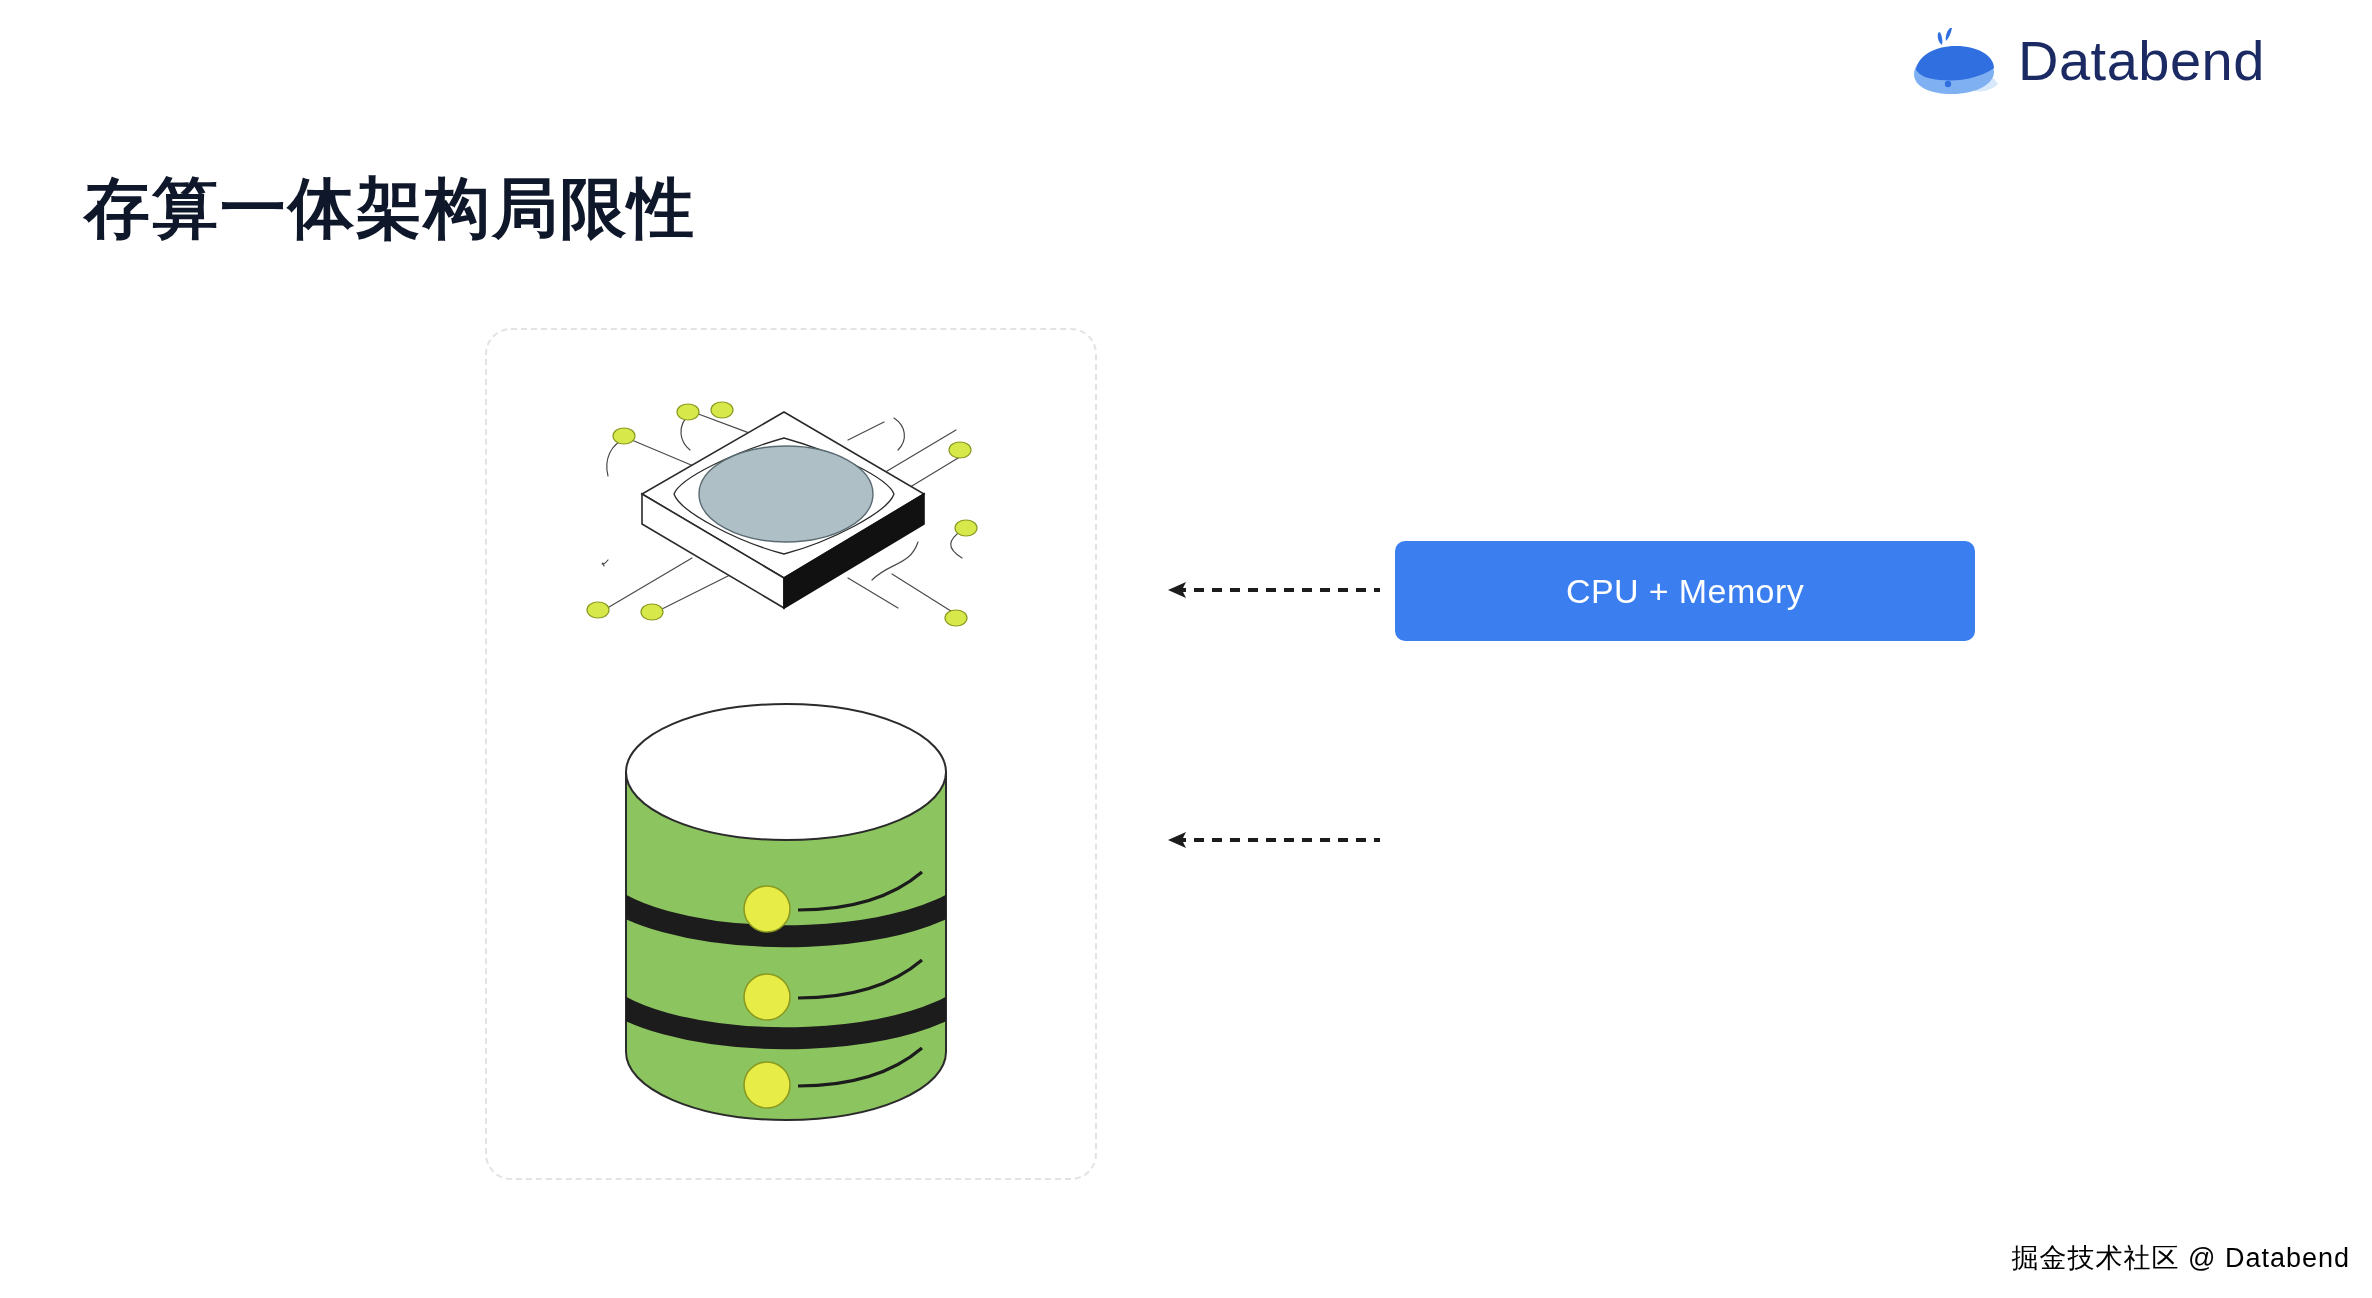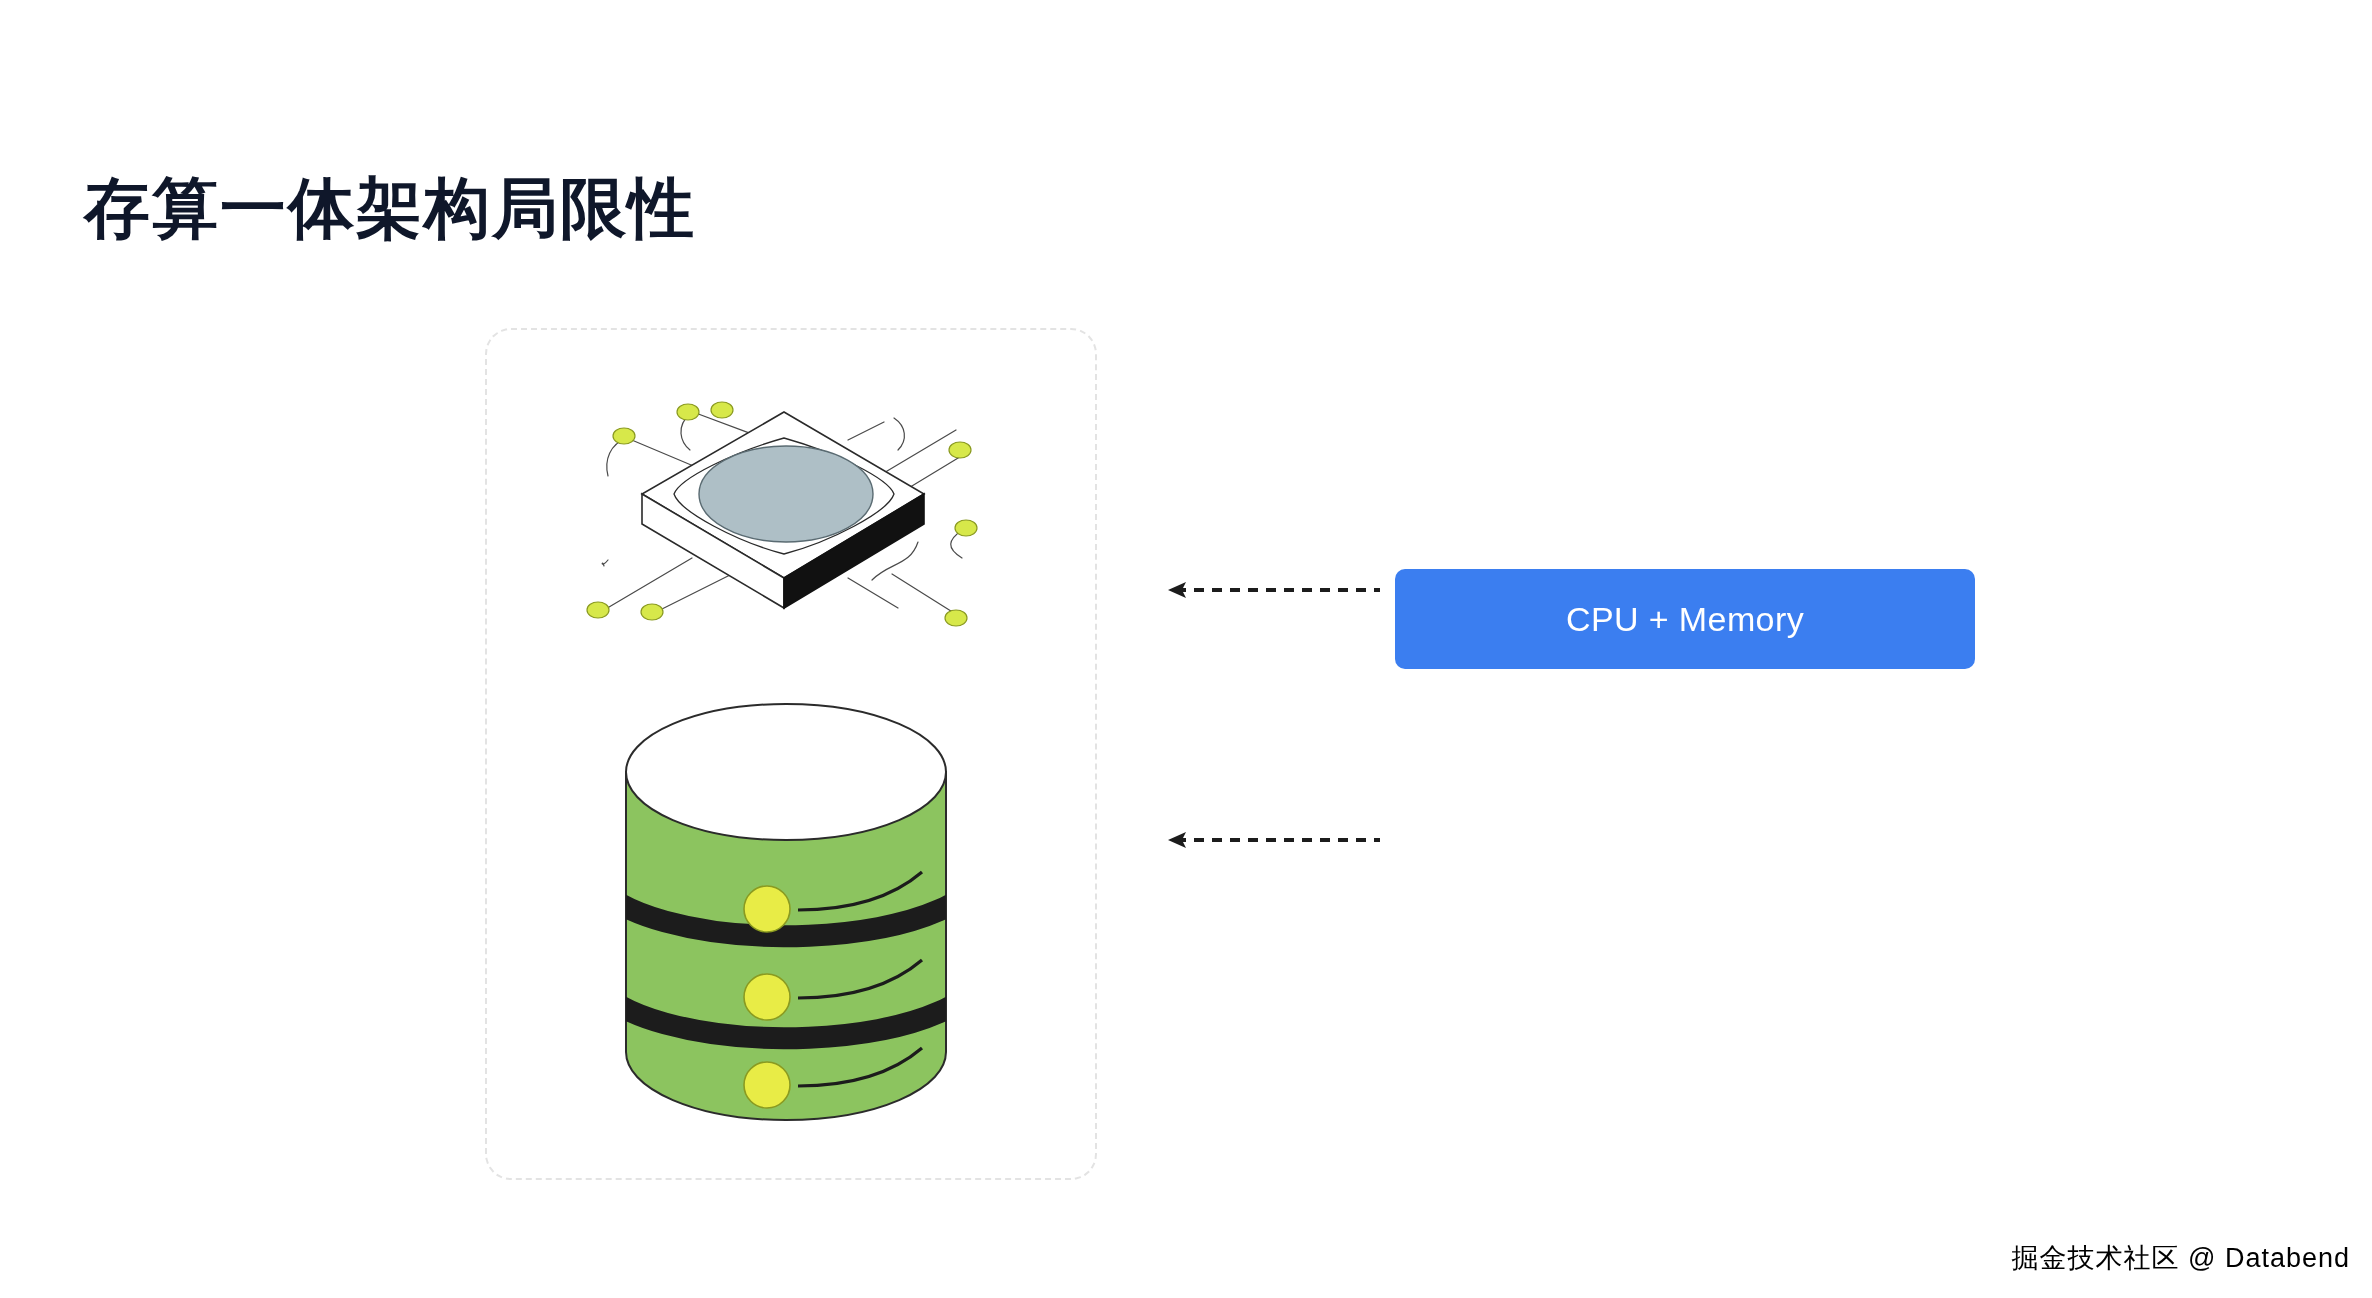--- a/index.html
+++ b/index.html
@@ -104,40 +104,58 @@
     padding: 0 18px;
   }
   .label-box .label-text {
     color: #ffffff;
     font-size: 34px;
     font-weight: 500;
     letter-spacing: 0.4px;
     white-space: nowrap;
     text-align: center;
   }
-  #box-compute { top: 541px; margin-top: 28px; }
+  #box-compute { top: 541px; }
   #box-storage { top: 790px; }
   #box-storage .label-text { font-size: 36px; }
 
   
   #footer-watermark {
     position: absolute;
     right: 22px;
     bottom: 22px;
     font-size: 27px;
     color: #000000;
     letter-spacing: 1px;
     white-space: nowrap;
   }
 </style>
 </head>
 <body>
 
 <div id="slide">
 
+  <div id="brand">
+    <span class="mark">
+      <svg viewBox="0 0 92 78" width="92" height="78" aria-hidden="true">
+
+        <path d="M32 10 C34 14 35 19 34 23 C31 21 29 16 30 11 Z" fill="#2f6fe0"></path>
+        <path d="M44 6 C43 11 41 16 38 19 C37 14 39 9 42 6 Z" fill="#2f6fe0"></path>
+
+        <path d="M60 52 C72 48 84 52 90 62 C82 70 68 72 58 66 Z" fill="#d7e8fb"></path>
+
+        <path d="M6 52 C6 40 22 28 46 28 C70 28 86 38 86 50 C86 62 68 72 44 72 C20 72 6 64 6 52 Z" fill="#7fb0f2"></path>
+
+        <path d="M8 48 C10 34 26 24 48 24 C70 24 86 34 86 46 C72 56 52 60 32 58 C20 57 12 54 8 48 Z" fill="#2f6fe0"></path>
+
+        <circle cx="40" cy="62" r="3.2" fill="#2f6fe0"></circle>
+      </svg>
+    </span>
+    <span class="wordmark">Databend</span>
+  </div>
 
   <h1 id="title">存算一体架构局限性</h1>
 
   <div id="node-panel"></div>
 
   <div id="cpu-illustration">
     <svg viewBox="0 0 424 260" width="424" height="260" aria-hidden="true">
       <g stroke="#4a4a4a" stroke-width="1.2" fill="none" stroke-linecap="round">
 
         <path d="M118 32 C104 44 108 60 118 68"></path>

